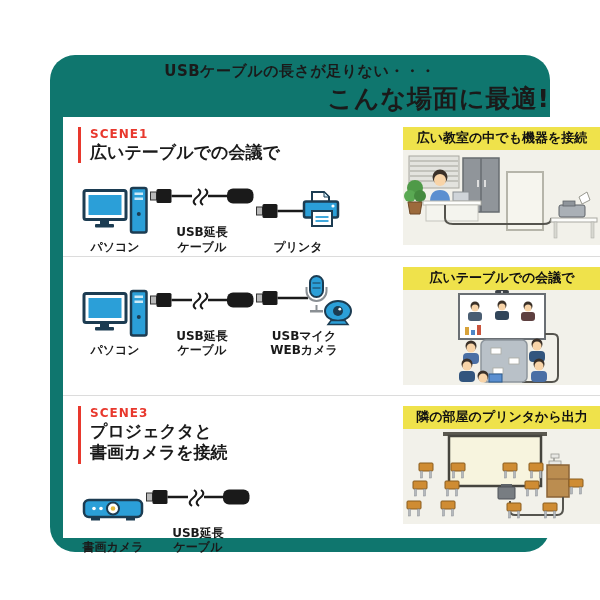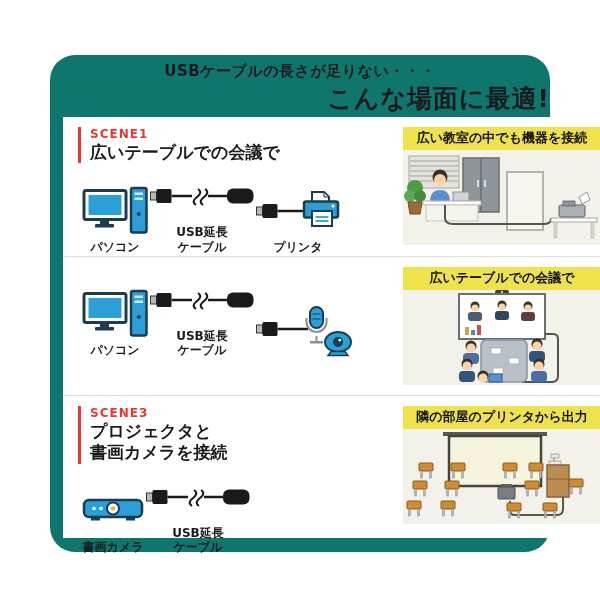--- a/index.html
+++ b/index.html
@@ -182,20 +182,22 @@
                 <line x1="56.5" y1="14" x2="64.5" y2="14" stroke="#1c3c52" stroke-width="1"></line>
                 <path d="M50.5,13 v4 a10,10 0 0 0 20,0 v-4" fill="none" stroke="#8a8f94" stroke-width="2"></path>
                 <line x1="60.5" y1="31" x2="60.5" y2="36" stroke="#8a8f94" stroke-width="2"></line>
                 <rect x="54" y="36" width="13" height="2.5" fill="#8a8f94"></rect>
                 <ellipse cx="82" cy="37" rx="13" ry="10" fill="#2b9fd8" stroke="#1c3c52" stroke-width="2"></ellipse>
                 <circle cx="82" cy="37" r="5" fill="#1c3c52"></circle>
                 <circle cx="83.8" cy="35.2" r="1.4" fill="#ffffff"></circle>
                 <path d="M75,46.5 h14 l3,4 h-20 z" fill="#2b9fd8" stroke="#1c3c52" stroke-width="1.5"></path>
               </svg>
             </div>
+            <div class="device-label">USBマイク
+WEBカメラ</div>
           </div>
         </div>
       </div>
       <div class="scene-right">
         <div class="banner">広いテーブルでの会議で</div>
         <div class="illustration">
           <svg width="198" height="95" viewBox="0 0 198 95">
             <rect width="198" height="95" fill="#f2f1ea"></rect>
             <rect x="92" y="0" width="14" height="4" rx="2" fill="#3c4146"></rect>
             <circle cx="99" cy="2" r="1" fill="#ffffff"></circle>

